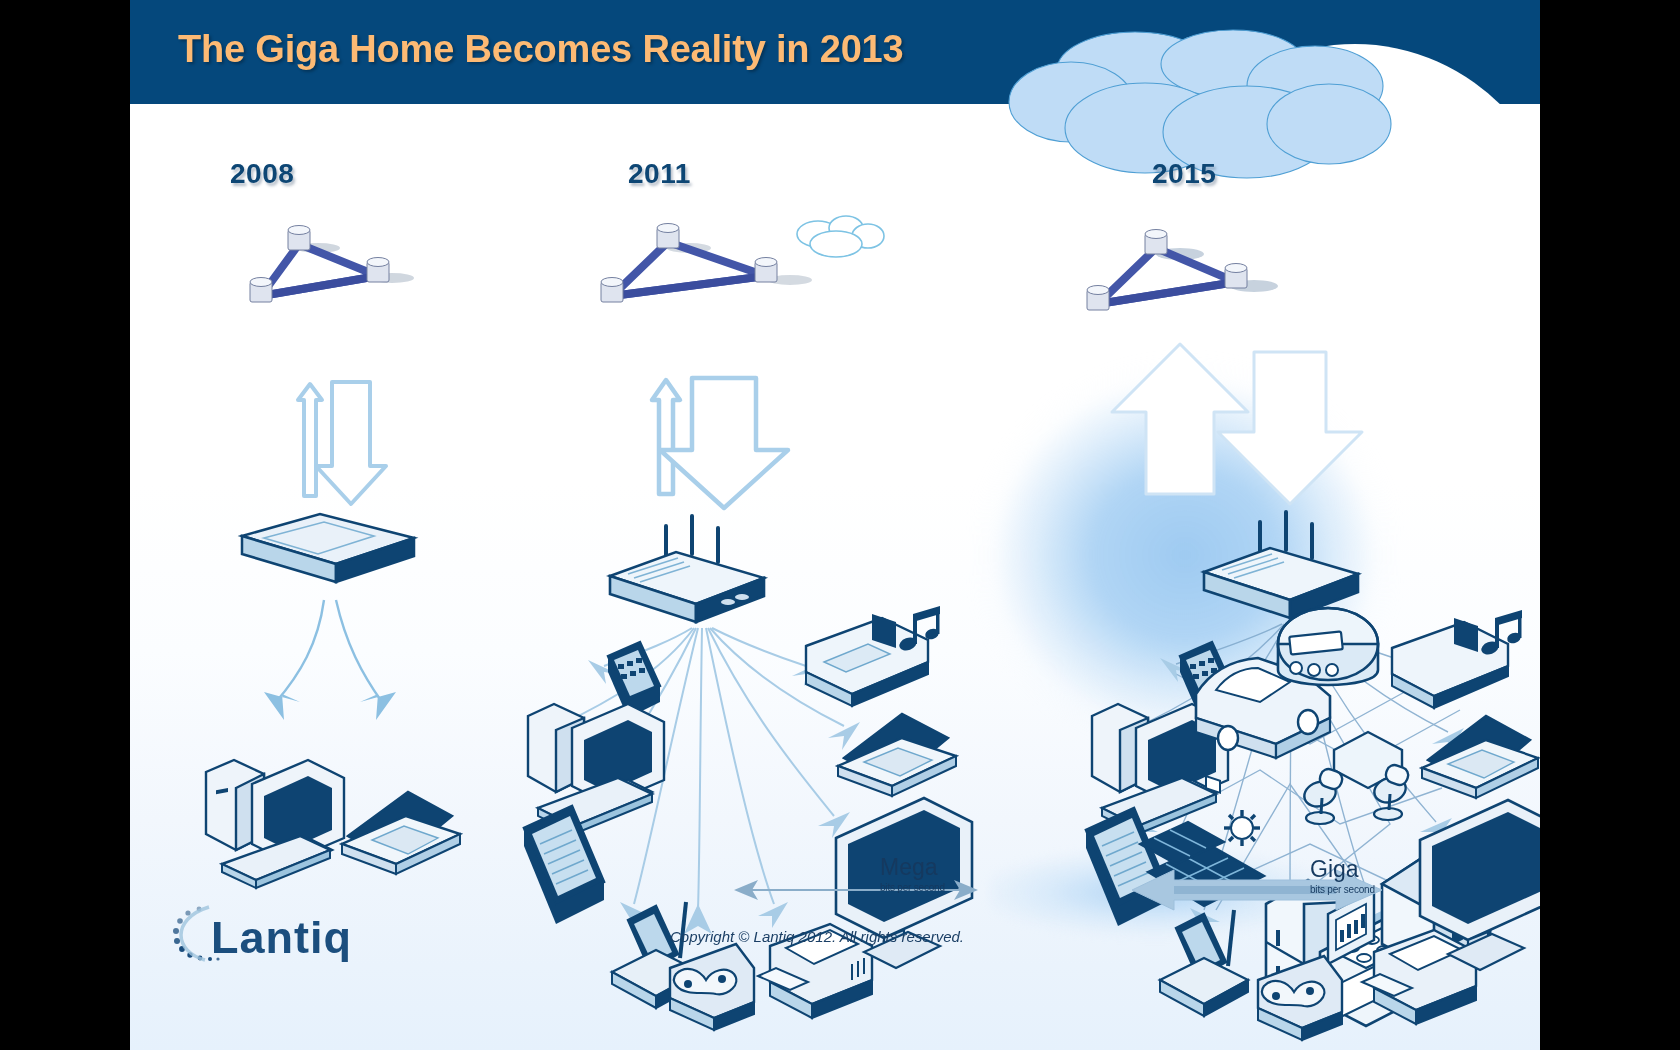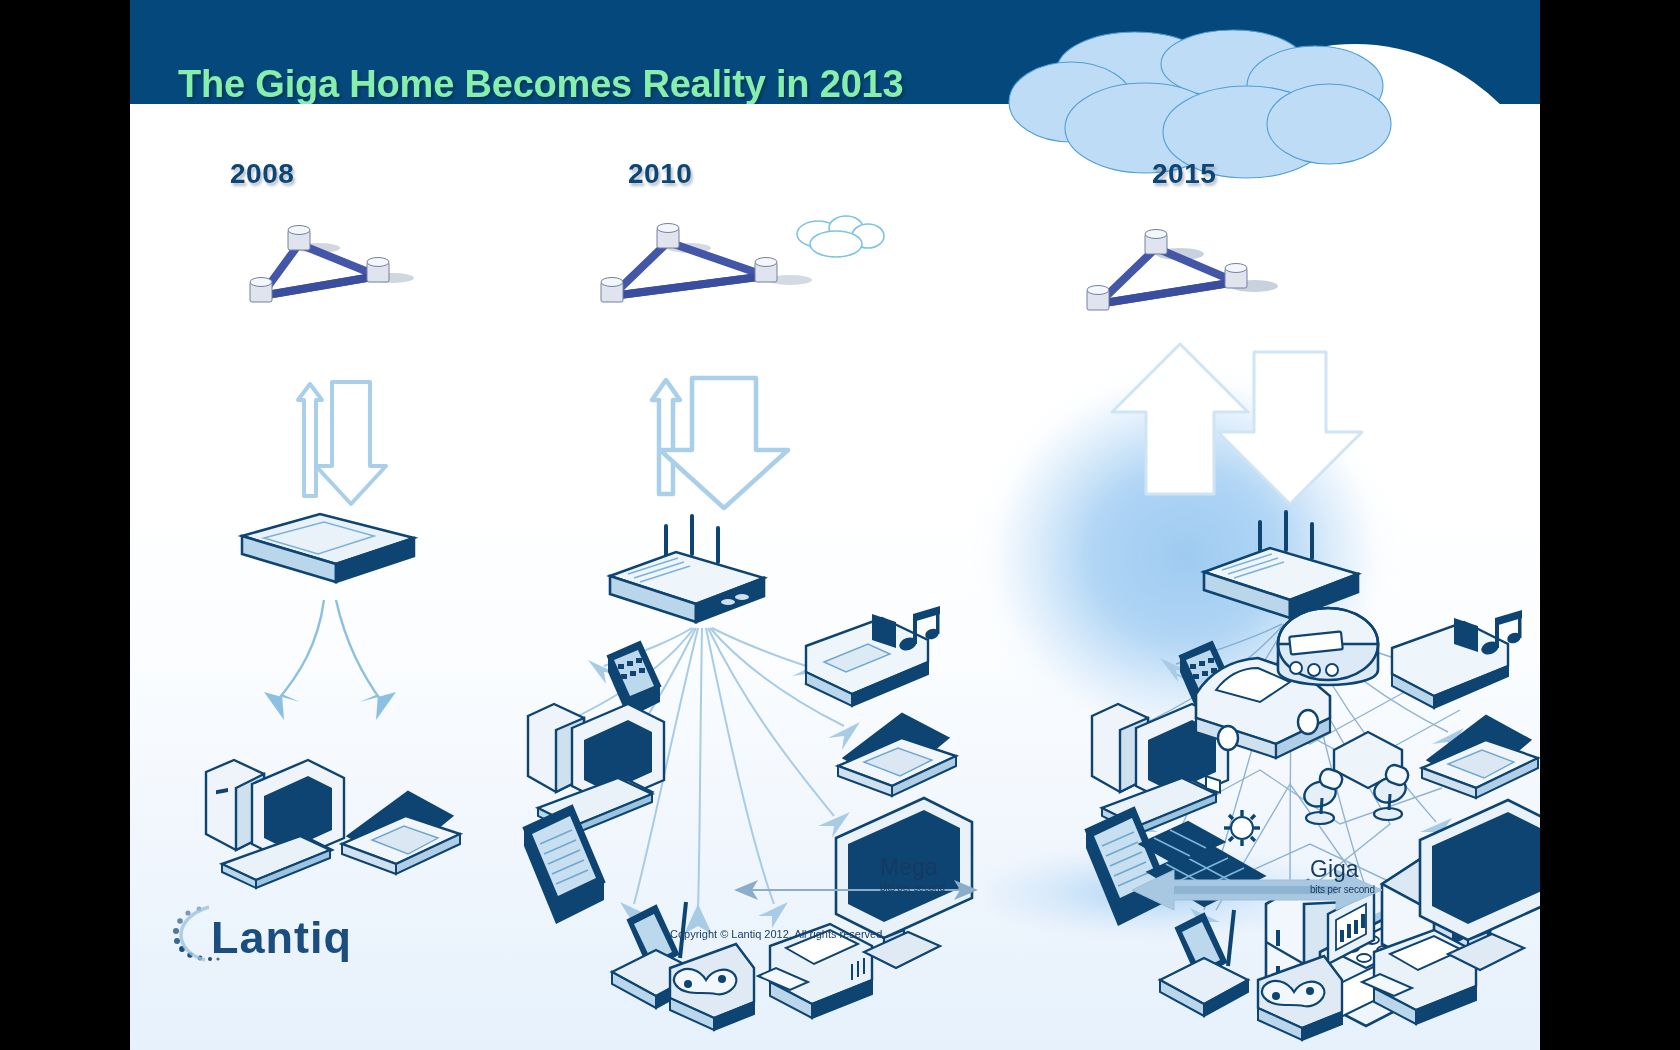--- a/index.html
+++ b/index.html
@@ -6,22 +6,22 @@
   body{width:1680px;height:1050px;overflow:hidden;font-family:"Liberation Sans",sans-serif;}
 
   #slide{position:absolute;left:130px;top:0;width:1410px;height:1050px;
          background:linear-gradient(180deg,#ffffff 0%,#ffffff 46%,#fbfdff 62%,#f2f7fd 78%,#eaf3fc 92%,#e6f1fc 100%);
          overflow:hidden;}
 
   
   #header{position:absolute;left:0;top:0;width:1410px;height:104px;background:#05487c;overflow:hidden;}
   #header-curve{position:absolute;right:-30px;bottom:-170px;width:430px;height:230px;
                 background:#ffffff;border-radius:50% 50% 0 0 / 100% 100% 0 0;}
-  #title{position:absolute;left:48px;top:28px;font-size:38px;font-weight:bold;color:#86efac;
-         letter-spacing:-.2px;text-shadow:2px 2px 3px rgba(0,0,0,.28);white-space:nowrap;margin-top:35px;}
+  #title{position:absolute;left:48px;top:28px;font-size:38px;font-weight:bold;color:#fdba74;
+         letter-spacing:-.2px;text-shadow:2px 2px 3px rgba(0,0,0,.28);white-space:nowrap;}
 
   
   .year{position:absolute;font-size:28px;font-weight:bold;color:#0d4674;
         text-shadow:2px 3px 3px rgba(90,110,135,.45);letter-spacing:.5px;}
   .col{position:absolute;top:104px;height:946px;}
 
   svg{overflow:visible;}
 
   
   #cloud2013{position:absolute;left:855px;top:28px;width:420px;height:165px;}
@@ -34,39 +34,39 @@
   #glowbar{position:absolute;left:860px;top:845px;width:330px;height:95px;
            background:radial-gradient(ellipse 55% 48% at 50% 50%,
                       rgba(158,203,242,.80) 0%, rgba(196,224,248,.48) 60%,
                       rgba(255,255,255,0) 100%);filter:blur(5px);}
 
   
   .bw-name{position:absolute;font-size:23px;color:#15395f;font-weight:400;}
   .bw-sub{position:absolute;font-size:10px;color:#15395f;letter-spacing:-.2px;}
 
   
-  #copyright{position:absolute;left:540px;top:928px;font-size:11px;color:#1b3f65;}
+  #copyright{position:absolute;left:540px;top:928px;font-size:15px;color:#1b3f65;font-style:italic;}
   #logo{position:absolute;left:35px;top:895px;width:230px;height:75px;}
   .logotext{font-size:45px;font-weight:bold;fill:#1b4e7e;letter-spacing:1px;}
 </style>
 </head>
 <body>
 
 <div id="slide">
 
   <div id="header">
     <div id="header-curve"></div>
     <div id="title">The Giga Home Becomes Reality in 2013</div>
   </div>
 
   <div id="glow2013"></div>
   <div id="glowbar"></div>
 
   <div class="year" style="left:100px;top:158px;">2008</div>
-  <div class="year" style="left:498px;top:158px;">2010</div>
+  <div class="year" style="left:498px;top:158px;">2011</div>
   <div class="year" style="left:1022px;top:158px;z-index:6;">2015</div>
 
   <svg id="cloud2013" viewBox="0 0 420 165">
     <g fill="#bfdcf6" stroke="#4f9fd4" stroke-width="1.1">
       <ellipse cx="150" cy="42" rx="78" ry="38"></ellipse>
       <ellipse cx="248" cy="36" rx="72" ry="34"></ellipse>
       <ellipse cx="330" cy="58" rx="68" ry="40"></ellipse>
       <ellipse cx="86" cy="74" rx="62" ry="40"></ellipse>
       <ellipse cx="160" cy="100" rx="80" ry="45"></ellipse>
       <ellipse cx="262" cy="104" rx="84" ry="46"></ellipse>

